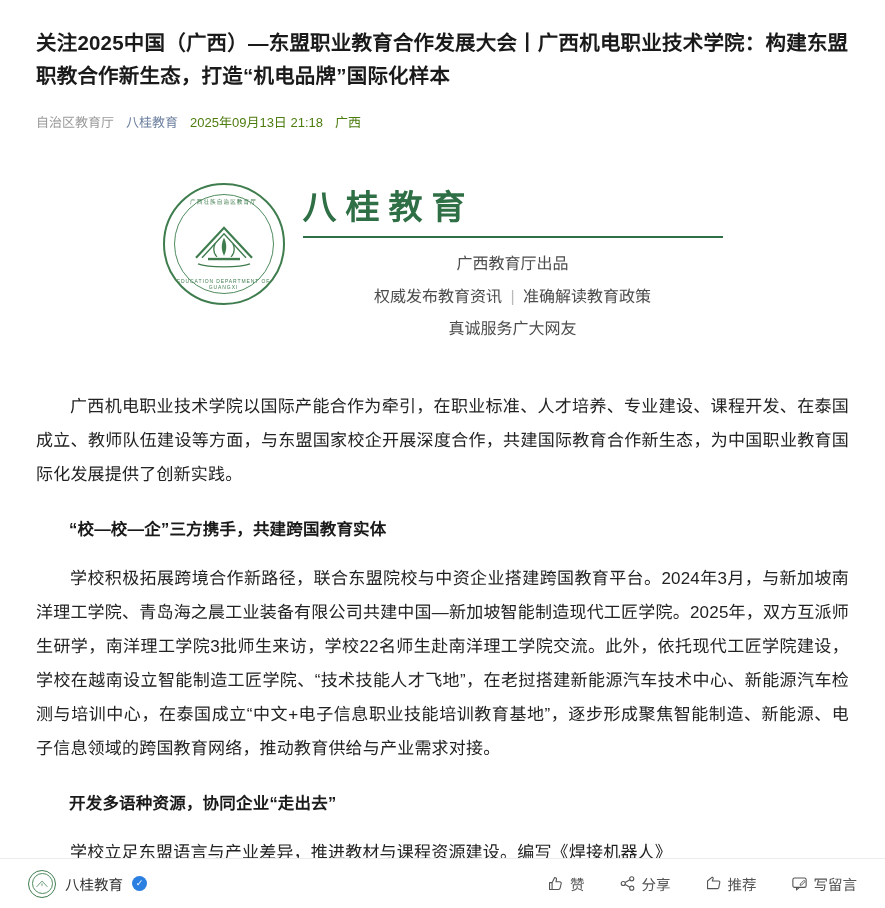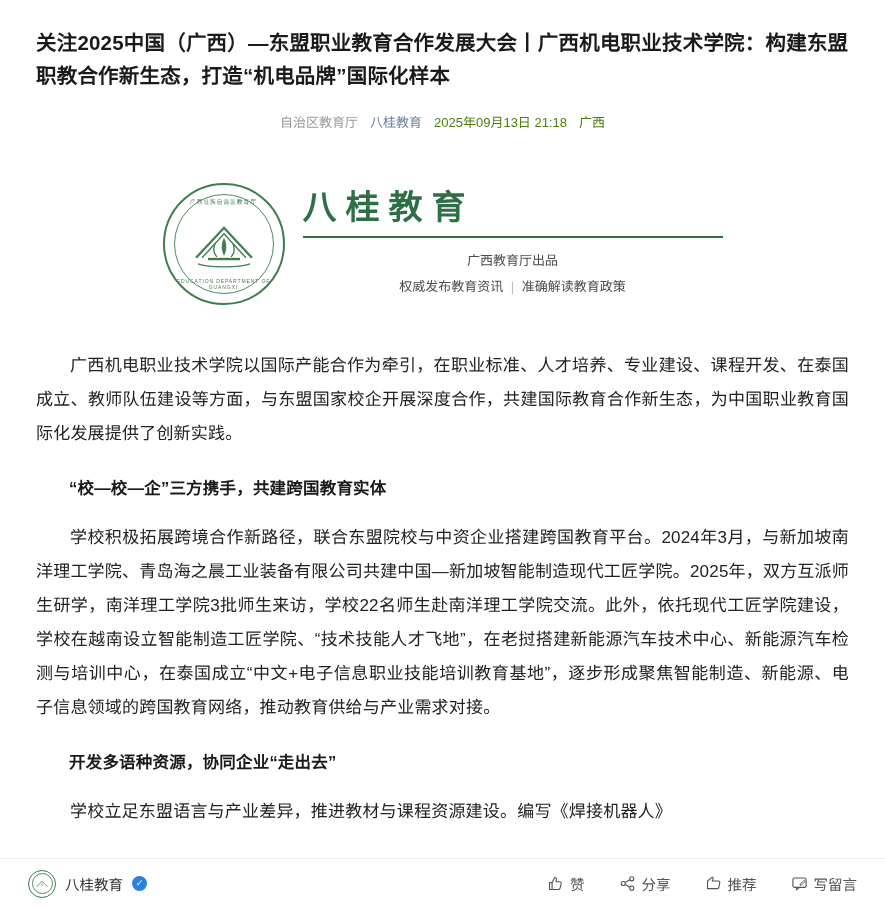--- a/index.html
+++ b/index.html
@@ -29,21 +29,20 @@
     letter-spacing: 0.2px;
     margin: 6px 0 0 0;
   }
   .meta {
     margin-top: 20px;
     font-size: 13px;
     color: #999999;
     display: flex;
     align-items: center;
     gap: 12px;
-    justify-content: center;
   }
   .meta .dept {
     color: #9a9a9a;
   }
   .meta .account {
     color: #6b7f9e;
   }
   .meta .time, .meta .region {
     color: #4d7c0f;
   }
@@ -106,21 +105,21 @@
   }
   .banner-rule {
     height: 2px;
     background: #2f6f45;
     margin: 9px 0 10px 0;
     width: 100%;
   }
   .banner-sub {
     text-align: center;
     color: #4c4c4c;
-    font-size: 13px;
+    font-size: 16px;
     line-height: 2.05;
   }
   .banner-sub .sep {
     color: #b9b9b9;
     padding: 0 4px;
   }
 
   
   .body-copy {
     margin-top: 44px;
@@ -240,20 +239,21 @@
     </div>
     <div class="banner-text">
       <div class="banner-title">八桂教育</div>
       <div class="banner-rule"></div>
       <div class="banner-sub">广西教育厅出品</div>
       <div class="banner-sub">
         <span>权威发布教育资讯</span>
         <span class="sep">|</span>
         <span>准确解读教育政策</span>
       </div>
+      <div class="banner-sub">真诚服务广大网友</div>
     </div>
   </div>
 
   <div class="body-copy">
     <p class="para">广西机电职业技术学院以国际产能合作为牵引，在职业标准、人才培养、专业建设、课程开发、在泰国成立、教师队伍建设等方面，与东盟国家校企开展深度合作，共建国际教育合作新生态，为中国职业教育国际化发展提供了创新实践。</p>
     <p class="subhead">“校—校—企”三方携手，共建跨国教育实体</p>
     <p class="para">学校积极拓展跨境合作新路径，联合东盟院校与中资企业搭建跨国教育平台。2024年3月，与新加坡南洋理工学院、青岛海之晨工业装备有限公司共建中国—新加坡智能制造现代工匠学院。2025年，双方互派师生研学，南洋理工学院3批师生来访，学校22名师生赴南洋理工学院交流。此外，依托现代工匠学院建设，学校在越南设立智能制造工匠学院、“技术技能人才飞地”，在老挝搭建新能源汽车技术中心、新能源汽车检测与培训中心，在泰国成立“中文+电子信息职业技能培训教育基地”，逐步形成聚焦智能制造、新能源、电子信息领域的跨国教育网络，推动教育供给与产业需求对接。</p>
     <p class="subhead">开发多语种资源，协同企业“走出去”</p>
     <p class="para">学校立足东盟语言与产业差异，推进教材与课程资源建设。编写《焊接机器人》</p>
   </div>

